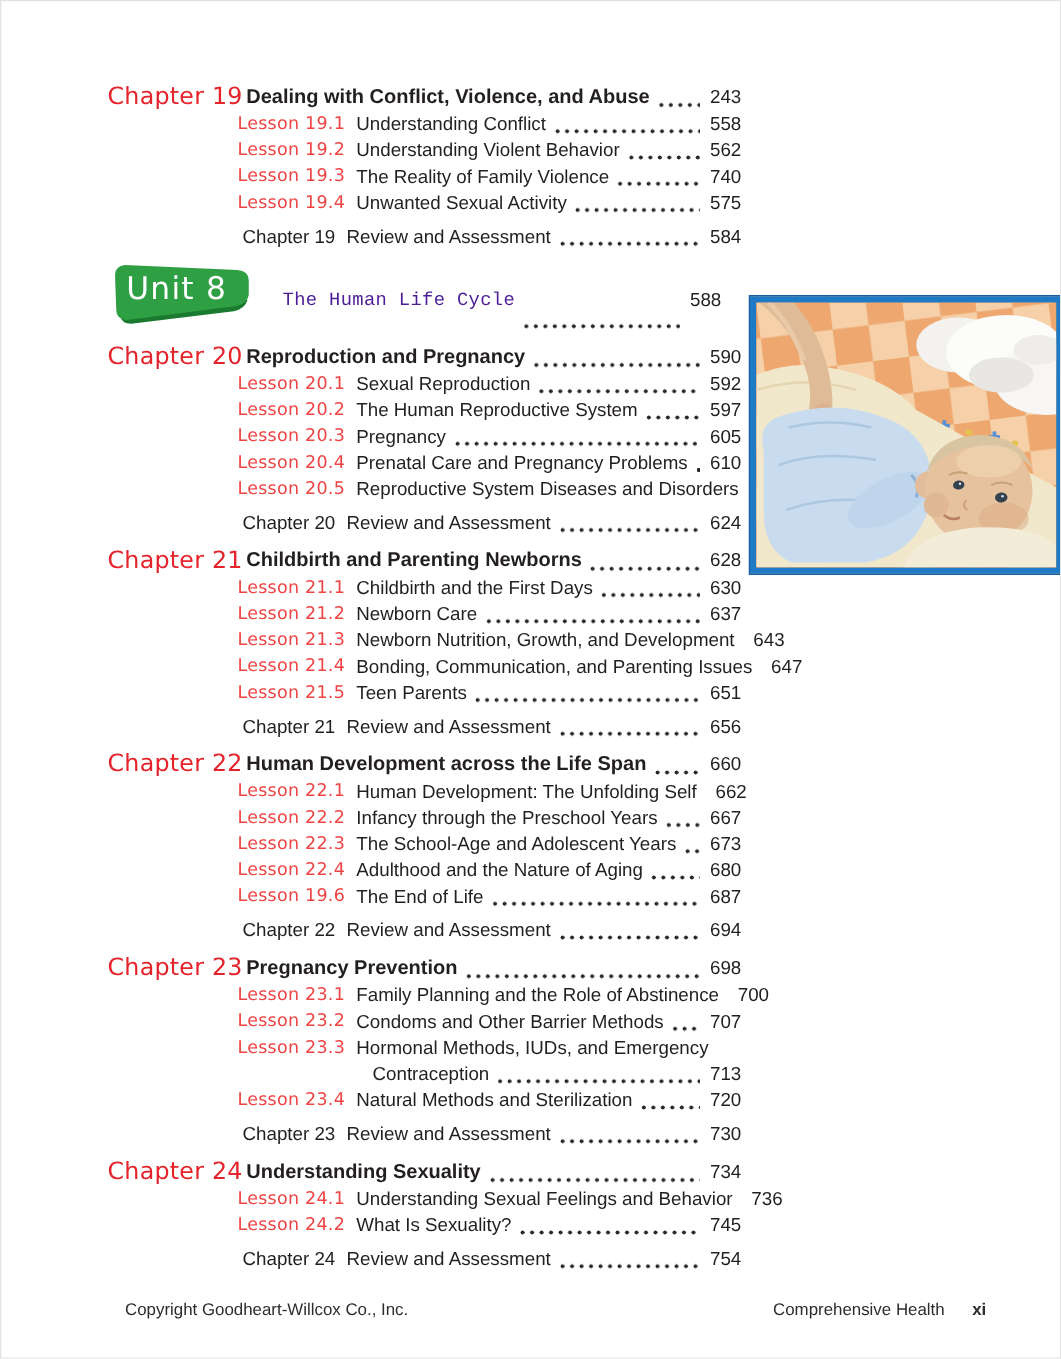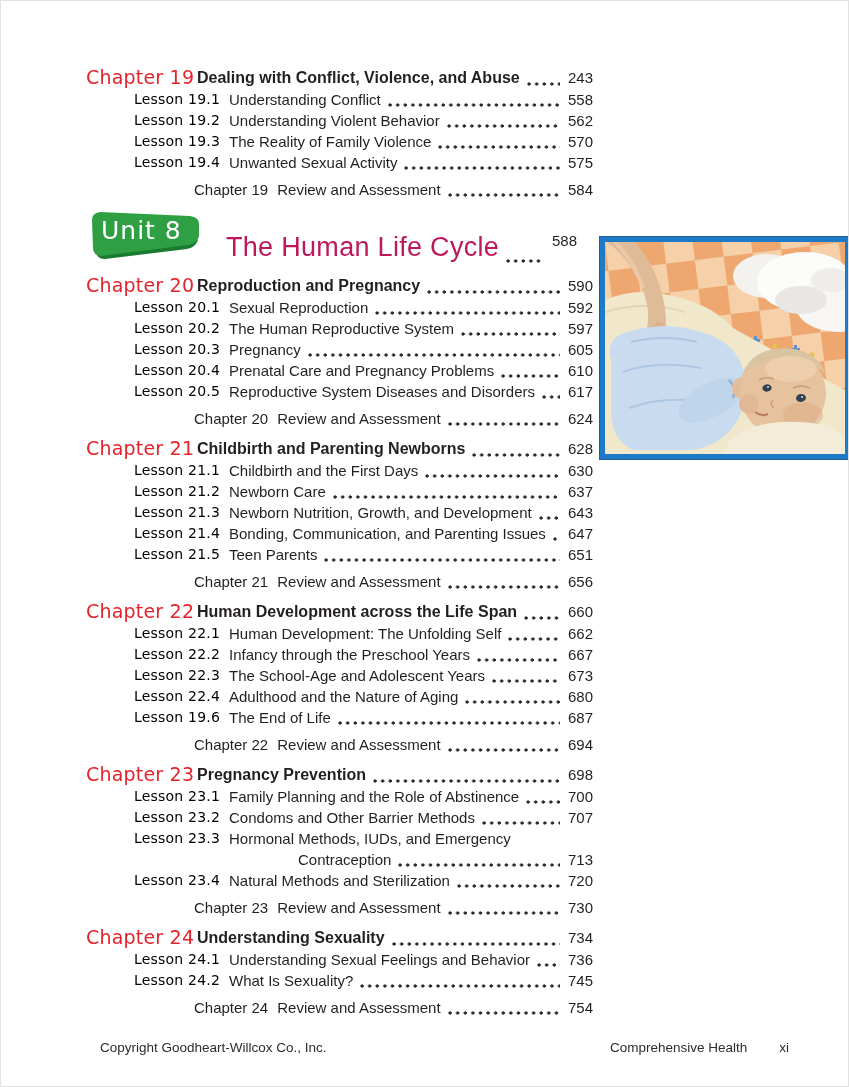--- a/index.html
+++ b/index.html
@@ -19,53 +19,53 @@
   
   .ch{line-height:23px;margin-top:3px;}
   .chlabel{
     flex:none;width:104px;text-align:right;margin-right:7px;white-space:nowrap;
     font-family:"DejaVu Sans",sans-serif;font-size:19px;color:#e5232b;letter-spacing:.2px;
   }
   .chtitle{font-weight:bold;font-size:16px;white-space:nowrap;}
   
   .ls{line-height:21px;}
   .lslabel{
-    flex:none;margin-left:48px;margin-right:9px;white-space:nowrap;
-    font-family:"DejaVu Sans",sans-serif;font-size:14px;color:#000000;letter-spacing:.2px;
+    flex:none;margin-left:104px;margin-right:9px;white-space:nowrap;
+    font-family:"DejaVu Sans",sans-serif;font-size:14px;color:#ef4444;letter-spacing:.2px;
   }
   .lstitle{font-size:15px;white-space:nowrap;}
   .lsspacer{flex:none;margin-left:108px;width:104px;}
   
   .rv{line-height:21px;margin:6px 0 8px;}
   .rvlabel{flex:none;margin-left:108px;margin-right:9px;font-size:15px;white-space:nowrap;}
   .rvtitle{font-size:15px;white-space:nowrap;}
   
   .unit-row{position:relative;display:flex;align-items:flex-start;padding-top:24px;height:34px;margin:8px 16px 8px;}
   .unit-banner{position:absolute;left:-16px;top:0;width:132px;height:52px;}
   .unit-banner svg{position:absolute;left:0;top:0;}
   .unit-label{
     position:absolute;left:15px;top:8px;font-family:"DejaVu Sans",sans-serif;
     font-size:25px;color:#ffffff;letter-spacing:1px;
   }
   .unit-title{
-    margin-left:124px;font-family:Liberation Sans, sans-serif;font-size:27px;
-    color:#be185d;white-space:nowrap;letter-spacing:.3px;
+    margin-left:124px;font-family:Liberation Mono, monospace;font-size:15px;
+    color:#4c1d95;white-space:nowrap;letter-spacing:.3px;
   }
   
   .photo{
     position:absolute;left:599px;top:236px;width:250px;height:222px;margin:0;
     box-sizing:border-box;border:5px solid #1f7ac5;
     box-shadow:0 0 0 1px #1b5c9e, inset 0 0 0 1px rgba(0,0,0,.12);
     overflow:hidden;background:#eea76f;
   }
   .photo svg{display:block;width:100%;height:100%;}
   
   .footer-left{position:absolute;left:99px;top:1039px;font-size:13.5px;color:#2c2c2c;}
   .footer-right{position:absolute;right:59px;top:1039px;font-size:13.5px;color:#2c2c2c;white-space:nowrap;}
-  .footer-right .folio{font-weight:normal;margin-left:32px;}
+  .footer-right .folio{font-weight:bold;margin-left:22px;}
 </style>
 </head>
 <body>
 
 <div class="page">
 
   <main class="toc">
 
     <div class="row ch">
       <span class="chlabel">Chapter 19</span>
@@ -82,21 +82,21 @@
     <div class="row ls">
       <span class="lslabel">Lesson 19.2</span>
       <span class="lstitle">Understanding Violent Behavior</span>
       <span class="leader"></span>
       <span class="pg">562</span>
     </div>
     <div class="row ls">
       <span class="lslabel">Lesson 19.3</span>
       <span class="lstitle">The Reality of Family Violence</span>
       <span class="leader"></span>
-      <span class="pg">570</span>
+      <span class="pg">740</span>
     </div>
     <div class="row ls">
       <span class="lslabel">Lesson 19.4</span>
       <span class="lstitle">Unwanted Sexual Activity</span>
       <span class="leader"></span>
       <span class="pg">575</span>
     </div>
     <div class="row rv">
       <span class="rvlabel">Chapter 19</span>
       <span class="rvtitle">Review and Assessment</span>

